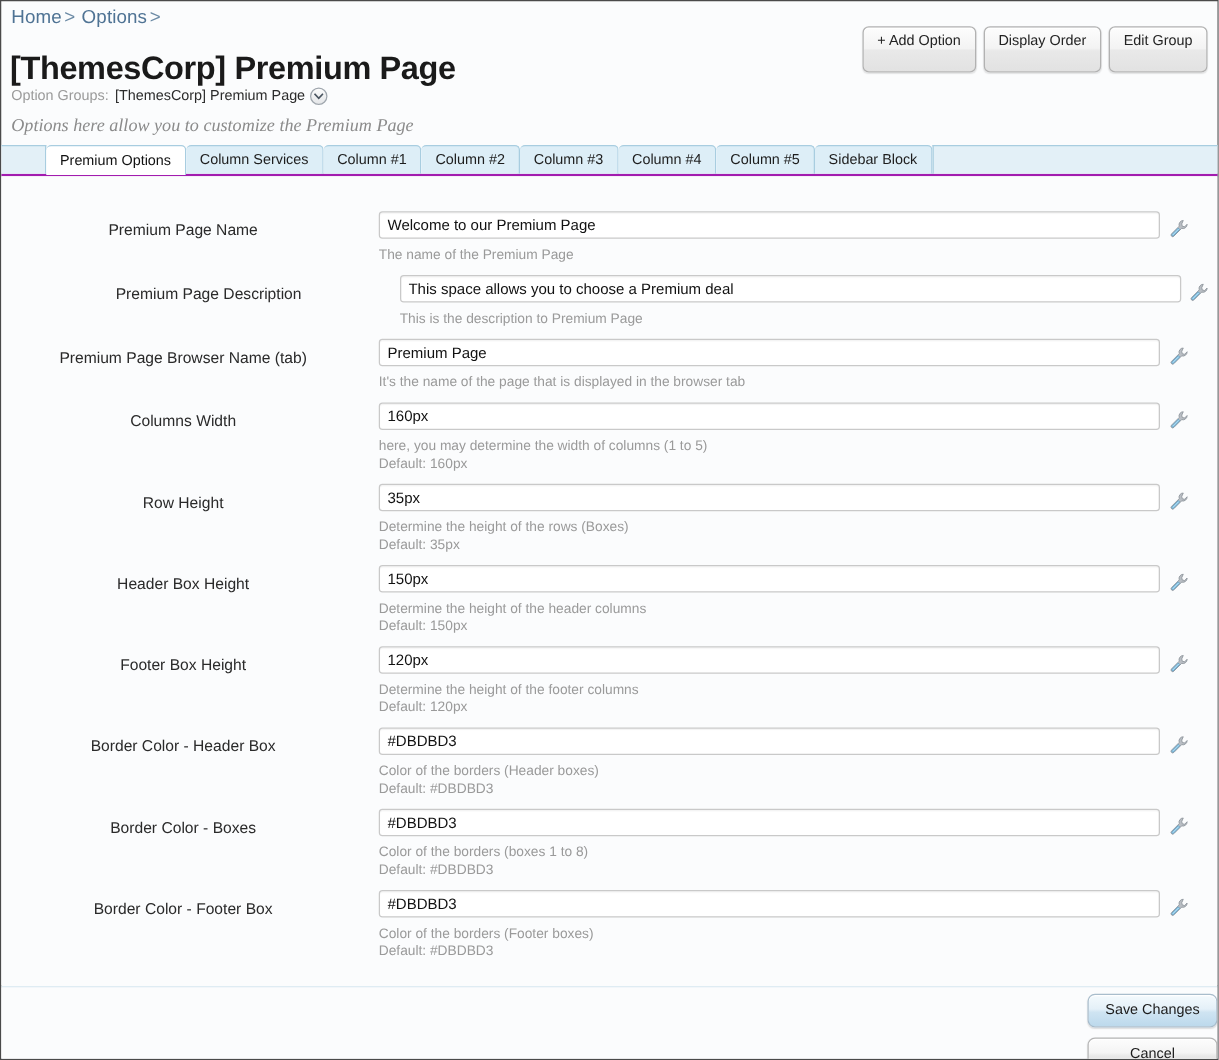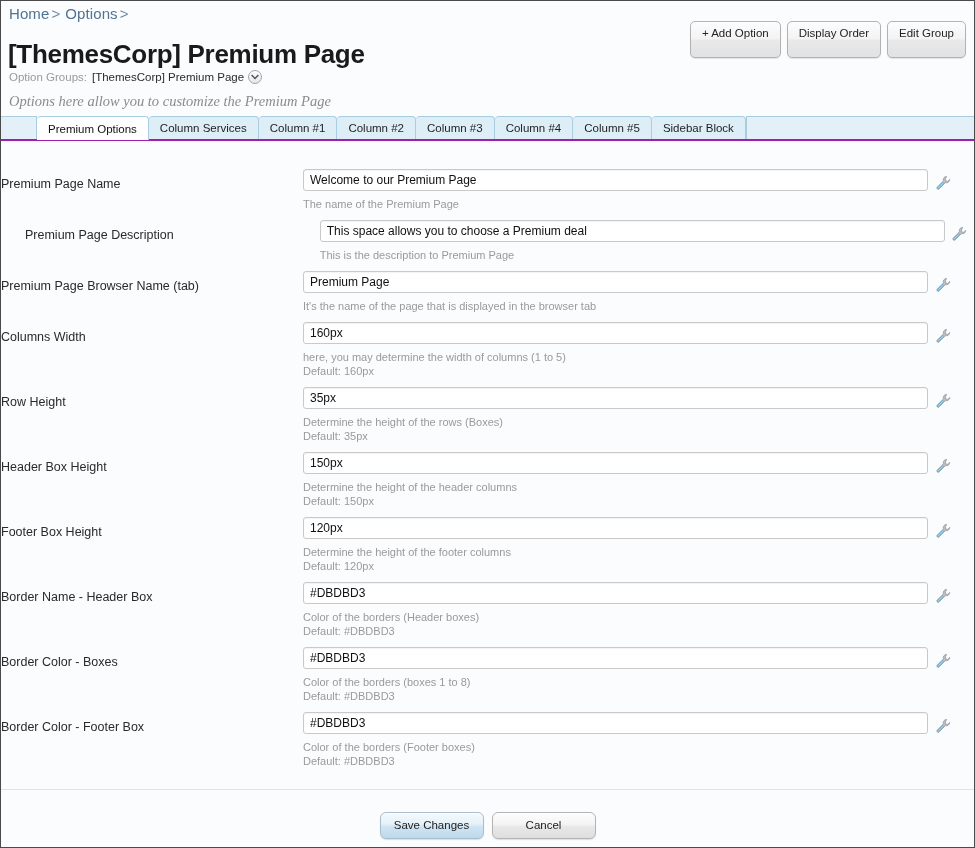--- a/index.html
+++ b/index.html
@@ -165,21 +165,21 @@
     align-items: flex-start;
     padding: 0 0 0 0;
   }
   .row-inner {
     display: flex;
     align-items: flex-start;
     width: 100%;
   }
   .lbl {
     width: 302px;
-    text-align: left;
+    text-align: center;
     padding-right: 11px;
     font-size: 12.5px;
     color: #2a2a2a;
     line-height: 14px;
     padding-top: 8px;
     white-space: nowrap;
   }
   .field-col {
     width: 625px;
   }
@@ -220,24 +220,25 @@
     height: 1px;
     background: #d6e6ef;
   }
   .footer {
     position: absolute;
     left: 0; top: 789px;
     width: 973px;
     height: 57px;
     background: #fbfcfd;
     display: flex;
-    align-items: center;
+    align-items: flex-end;
     justify-content: center;
     padding-top: 14px;
     gap: 8px;
+    flex-direction: column;
   }
   .btn-primary {
     display: inline-block;
     width: 104px;
     text-align: center;
     padding: 5px 0 6px;
     font-size: 11.5px;
     color: #1c1c1c;
     background: linear-gradient(to bottom,#f4fafd 0%,#e4f0f8 45%,#cfe4f2 55%,#bcd9ec 100%);
     border: 1px solid #a9bdcc;
@@ -408,21 +409,21 @@
           <div class="tool-icon">
             <svg width="16" height="16" viewBox="0 0 16 16">
               <path d="M11.6 1.4 a3.4 3.4 0 0 0 -3.2 4.5 L2.2 12.1 a1.3 1.3 0 0 0 1.9 1.8 l6.2 -6.2 a3.4 3.4 0 0 0 4.4 -3.3 l-2.0 2.0 l-1.9 -0.4 l-0.4 -1.9 z" fill="#b9bec4" stroke="#8e959c" stroke-width="0.7"></path>
               <path d="M2.6 12.5 L7.6 7.5 l1.1 1.1 l-5.0 5.0 a0.8 0.8 0 0 1 -1.1 -1.1 z" fill="#a8d8f0" stroke="#5b9fc7" stroke-width="0.7"></path>
             </svg>
           </div>
         </div>
       </div>
       <div class="row" style="position: absolute; left: 0px; top: 441px; width: 973px;">
         <div class="row-inner">
-          <div class="lbl">Border Name - Header Box</div>
+          <div class="lbl">Border Color - Header Box</div>
           <div class="field-col">
             <input class="txt" type="text" value="#DBDBD3" style="">
             <div class="hint">Color of the borders (Header boxes)
 Default: #DBDBD3</div>
           </div>
           <div class="tool-icon">
             <svg width="16" height="16" viewBox="0 0 16 16">
               <path d="M11.6 1.4 a3.4 3.4 0 0 0 -3.2 4.5 L2.2 12.1 a1.3 1.3 0 0 0 1.9 1.8 l6.2 -6.2 a3.4 3.4 0 0 0 4.4 -3.3 l-2.0 2.0 l-1.9 -0.4 l-0.4 -1.9 z" fill="#b9bec4" stroke="#8e959c" stroke-width="0.7"></path>
               <path d="M2.6 12.5 L7.6 7.5 l1.1 1.1 l-5.0 5.0 a0.8 0.8 0 0 1 -1.1 -1.1 z" fill="#a8d8f0" stroke="#5b9fc7" stroke-width="0.7"></path>
             </svg>

